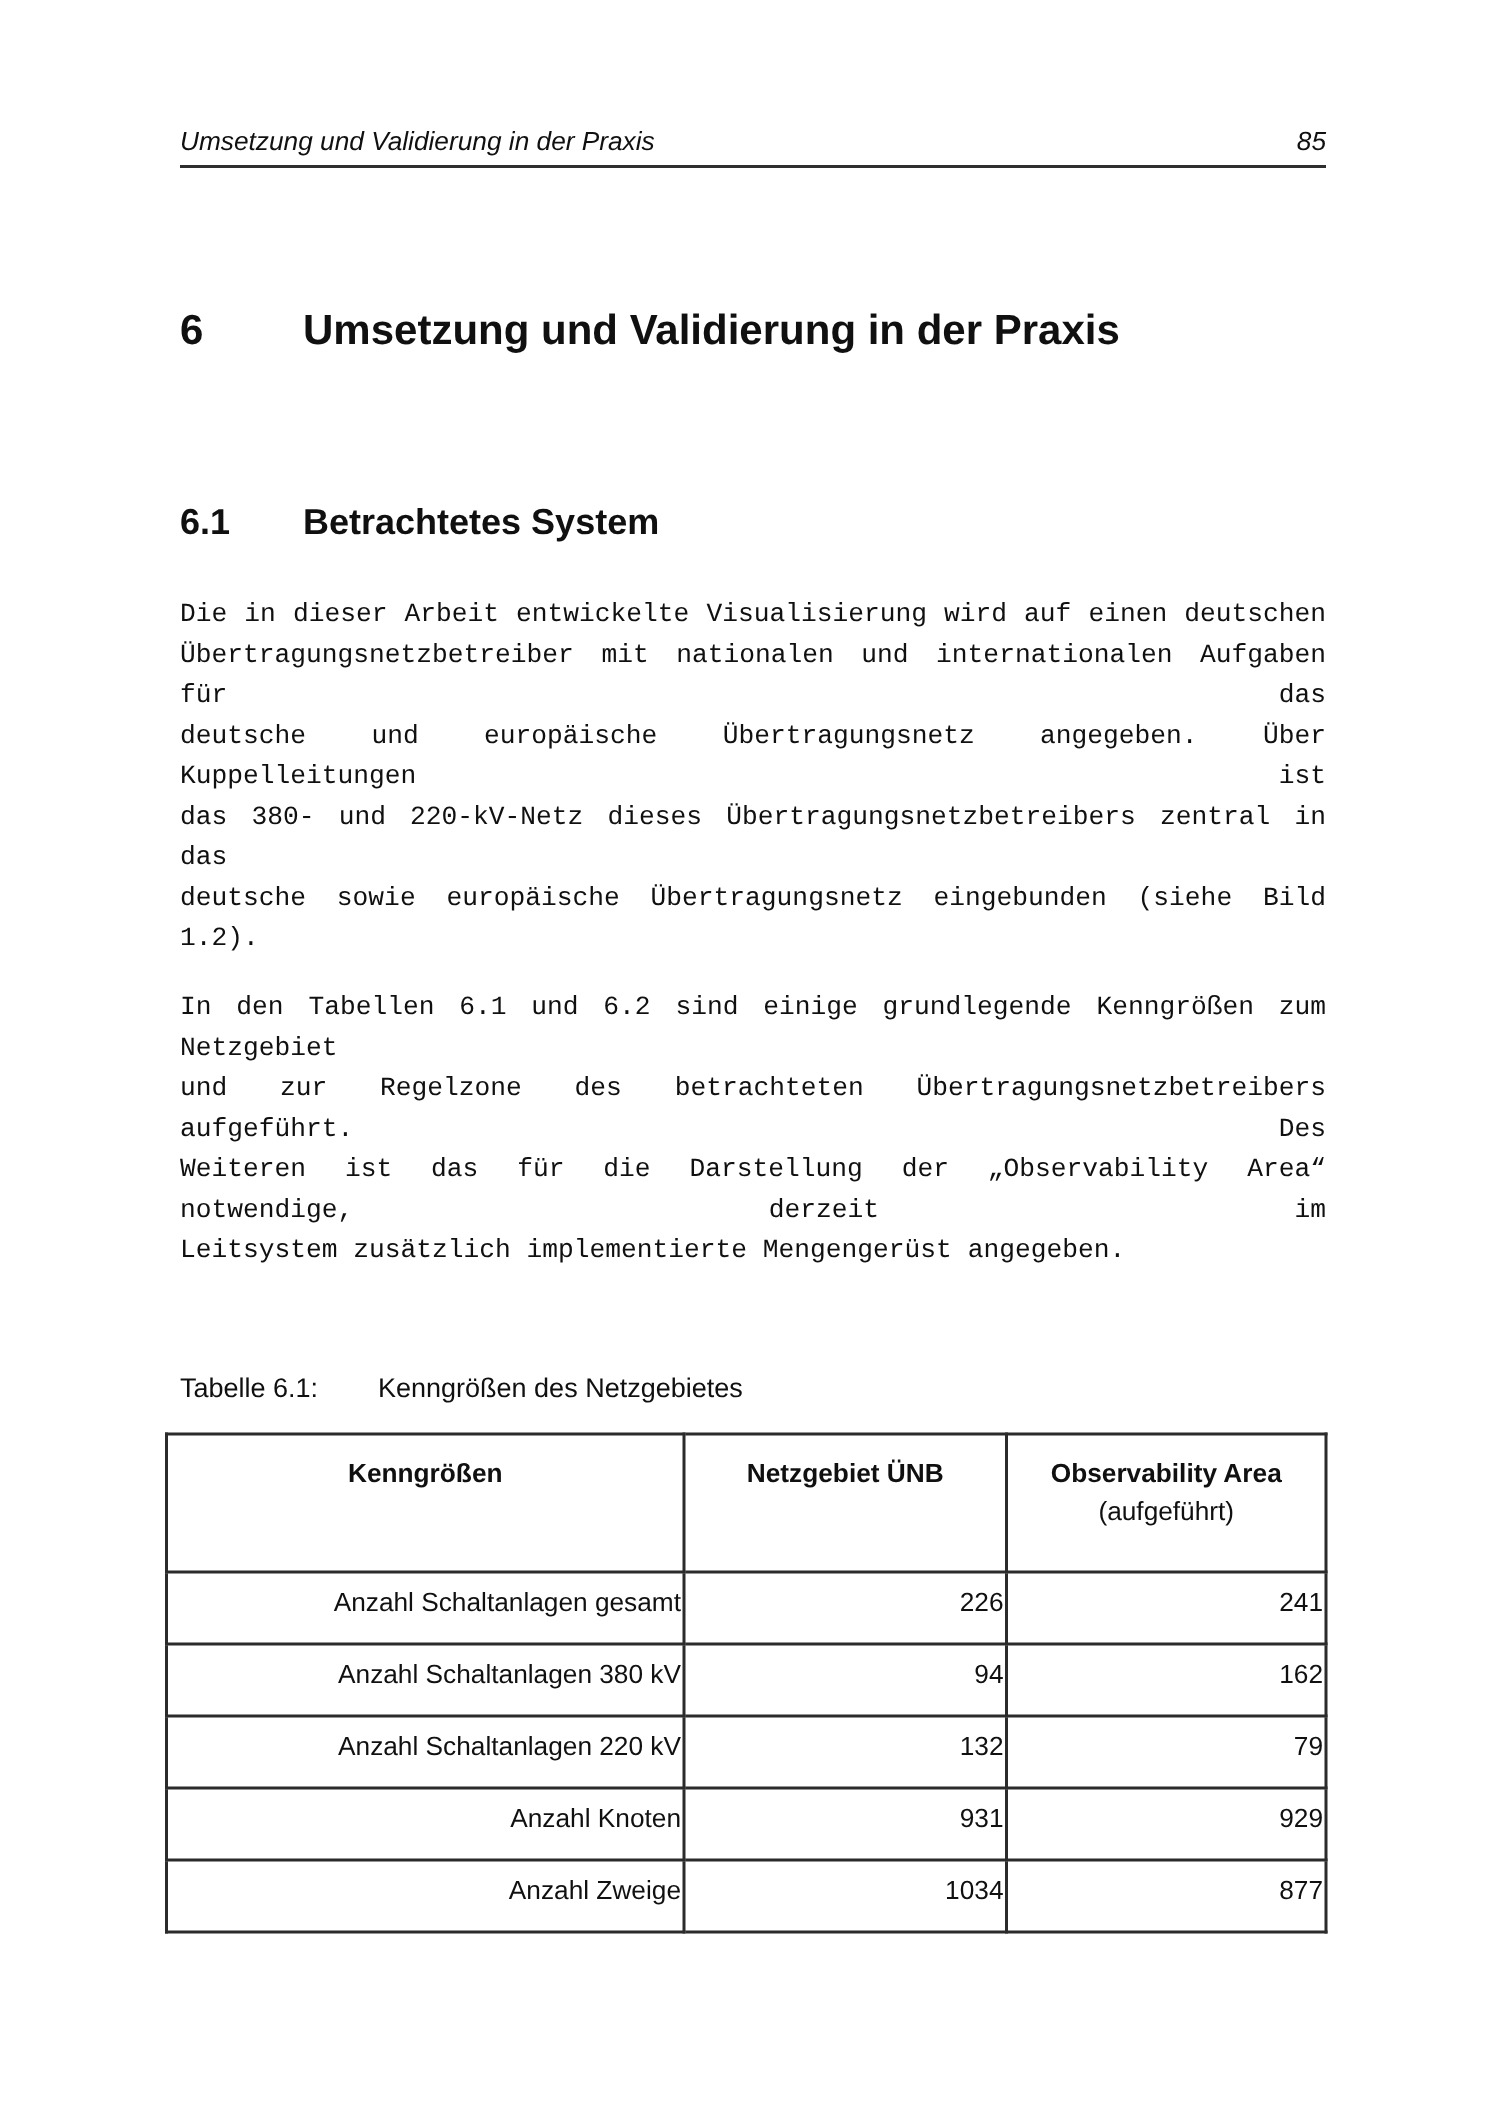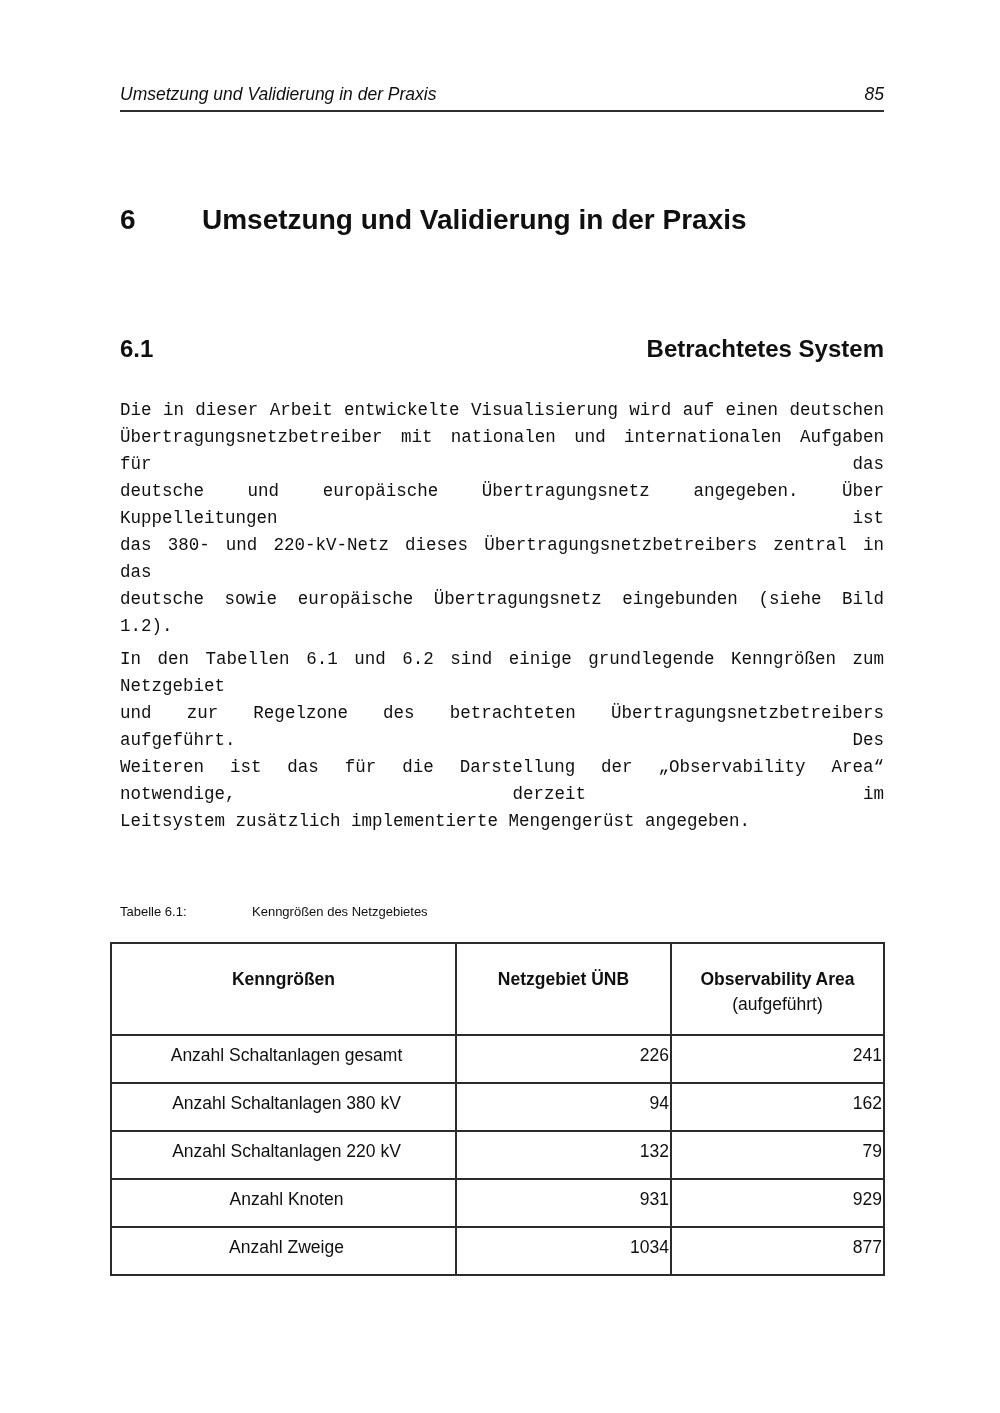--- a/index.html
+++ b/index.html
@@ -32,58 +32,57 @@
     font-weight: bold;
     display: flex;
   }
   h1.chapter .h-num { flex: 0 0 82px; }
   h2.section {
     margin: 96px 0 0 0;
     font-size: 24px;
     line-height: 30px;
     font-weight: bold;
     display: flex;
-    justify-content: space-between;
   }
   h2.section .h-num { flex: 0 0 82px; }
   .para { margin-top: 33px; font-size: 17.5px; font-family: Liberation Mono, monospace; }
   .para .tline {
     line-height: 27px;
     text-align: justify;
     text-align-last: justify;
   }
   .para .tline.last { text-align-last: left; }
-  .para.para2 { margin-top: 6px; }
-  .caption { margin-top: 66px; font-size: 13px; line-height: 22px; }
+  .para.para2 { margin-top: 19px; }
+  .caption { margin-top: 66px; font-size: 18px; line-height: 22px; }
   .caption .cap-label { display: inline-block; width: 132px; }
   table.kt {
     border-collapse: collapse;
     table-layout: fixed;
     width: 773px;
     margin-left: -10px;
     margin-top: 19px;
     font-size: 17.5px;
   }
   table.kt th, table.kt td {
     border: 2px solid #2b2b2b;
     vertical-align: top;
     box-sizing: border-box;
   }
   table.kt th {
     height: 92px;
-    padding-top: 23px;
+    padding-top: 13px;
     font-weight: bold;
     text-align: center;
     margin-top: 42px;
   }
   table.kt td {
     height: 48px;
     padding-top: 9px;
   }
-  table.kt td.c-label { padding-left: 7px; text-align: center; }
+  table.kt td.c-label { padding-left: 7px; text-align: right; }
   table.kt td.c-num { text-align: right; }
   .th-main { display: block; line-height: 25px; }
   .th-note { display: block; line-height: 25px; font-weight: normal; }
 </style>
 </head>
 <body>
 
 <div class="page">
 
   <div class="header-block">

